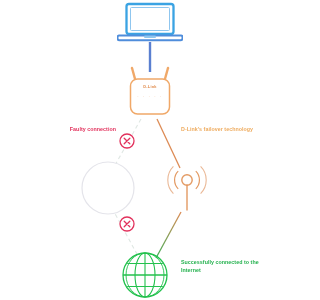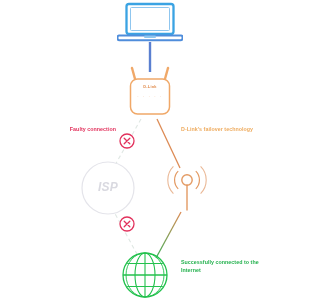--- a/index.html
+++ b/index.html
@@ -153,21 +153,20 @@
       <rect x="12.5" y="17" width="39" height="35" rx="7" fill="#ffffff" stroke="#f0a868" stroke-width="1.5"></rect>
     </svg>
     <div class="router-logo">D-Link</div>
     <div class="router-leds">· · · · ·</div>
   </div>
 
   <div id="isp-node" class="node">
     <svg viewBox="0 0 56 56" width="56" height="56">
       <circle cx="28" cy="28" r="26" fill="#ffffff" stroke="#e4e4ea" stroke-width="1.2"></circle>
     </svg>
-    <div class="isp-text">ISP</div>
   </div>
 
   <div id="tower-node" class="node">
     <svg viewBox="0 0 44 50" width="44" height="50">
       <circle cx="22" cy="17" r="5.2" fill="none" stroke="#e39a63" stroke-width="1.4"></circle>
       <path d="M13.2 25.8 a12.5 12.5 0 0 1 0 -17.6" fill="none" stroke="#e39a63" stroke-width="1.2"></path>
       <path d="M30.8 8.2 a12.5 12.5 0 0 1 0 17.6" fill="none" stroke="#e39a63" stroke-width="1.2"></path>
       <path d="M8.4 30.6 a19.3 19.3 0 0 1 0 -27.2" fill="none" stroke="#eab896" stroke-width="1.1"></path>
       <path d="M35.6 3.4 a19.3 19.3 0 0 1 0 27.2" fill="none" stroke="#eab896" stroke-width="1.1"></path>
       <line x1="22" y1="22" x2="22" y2="47" stroke="#e39a63" stroke-width="1.4" stroke-linecap="round"></line>

